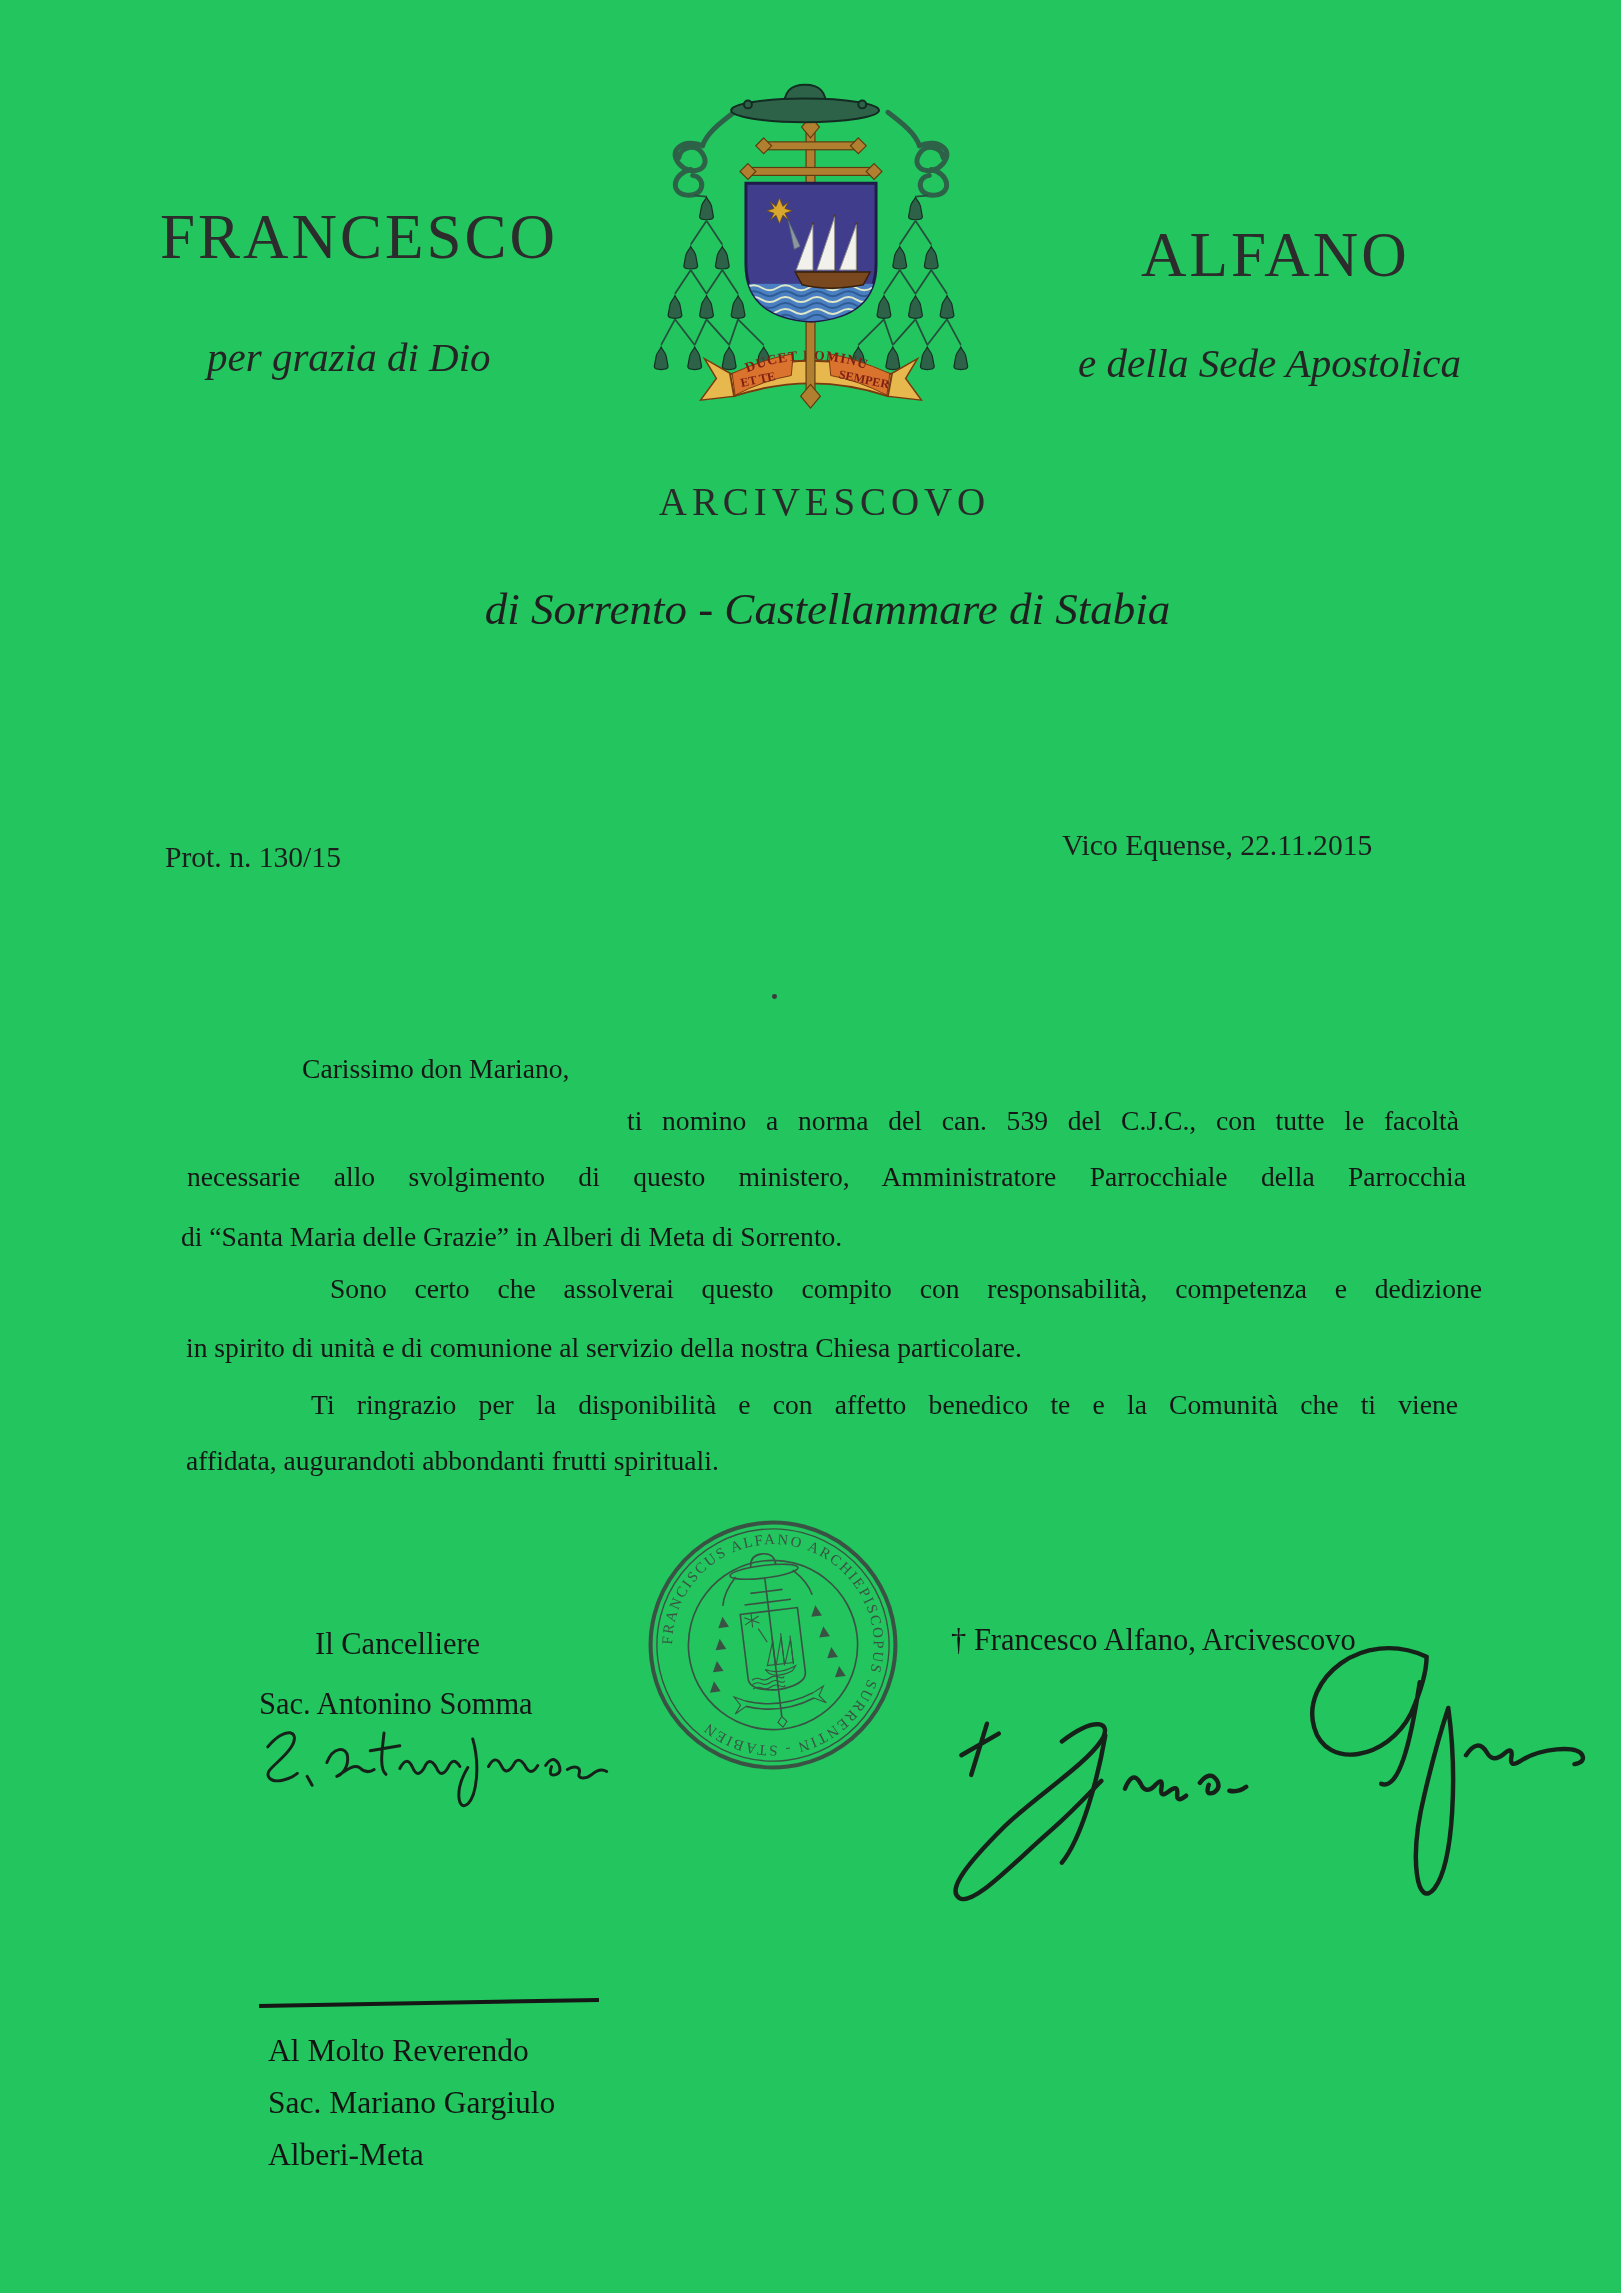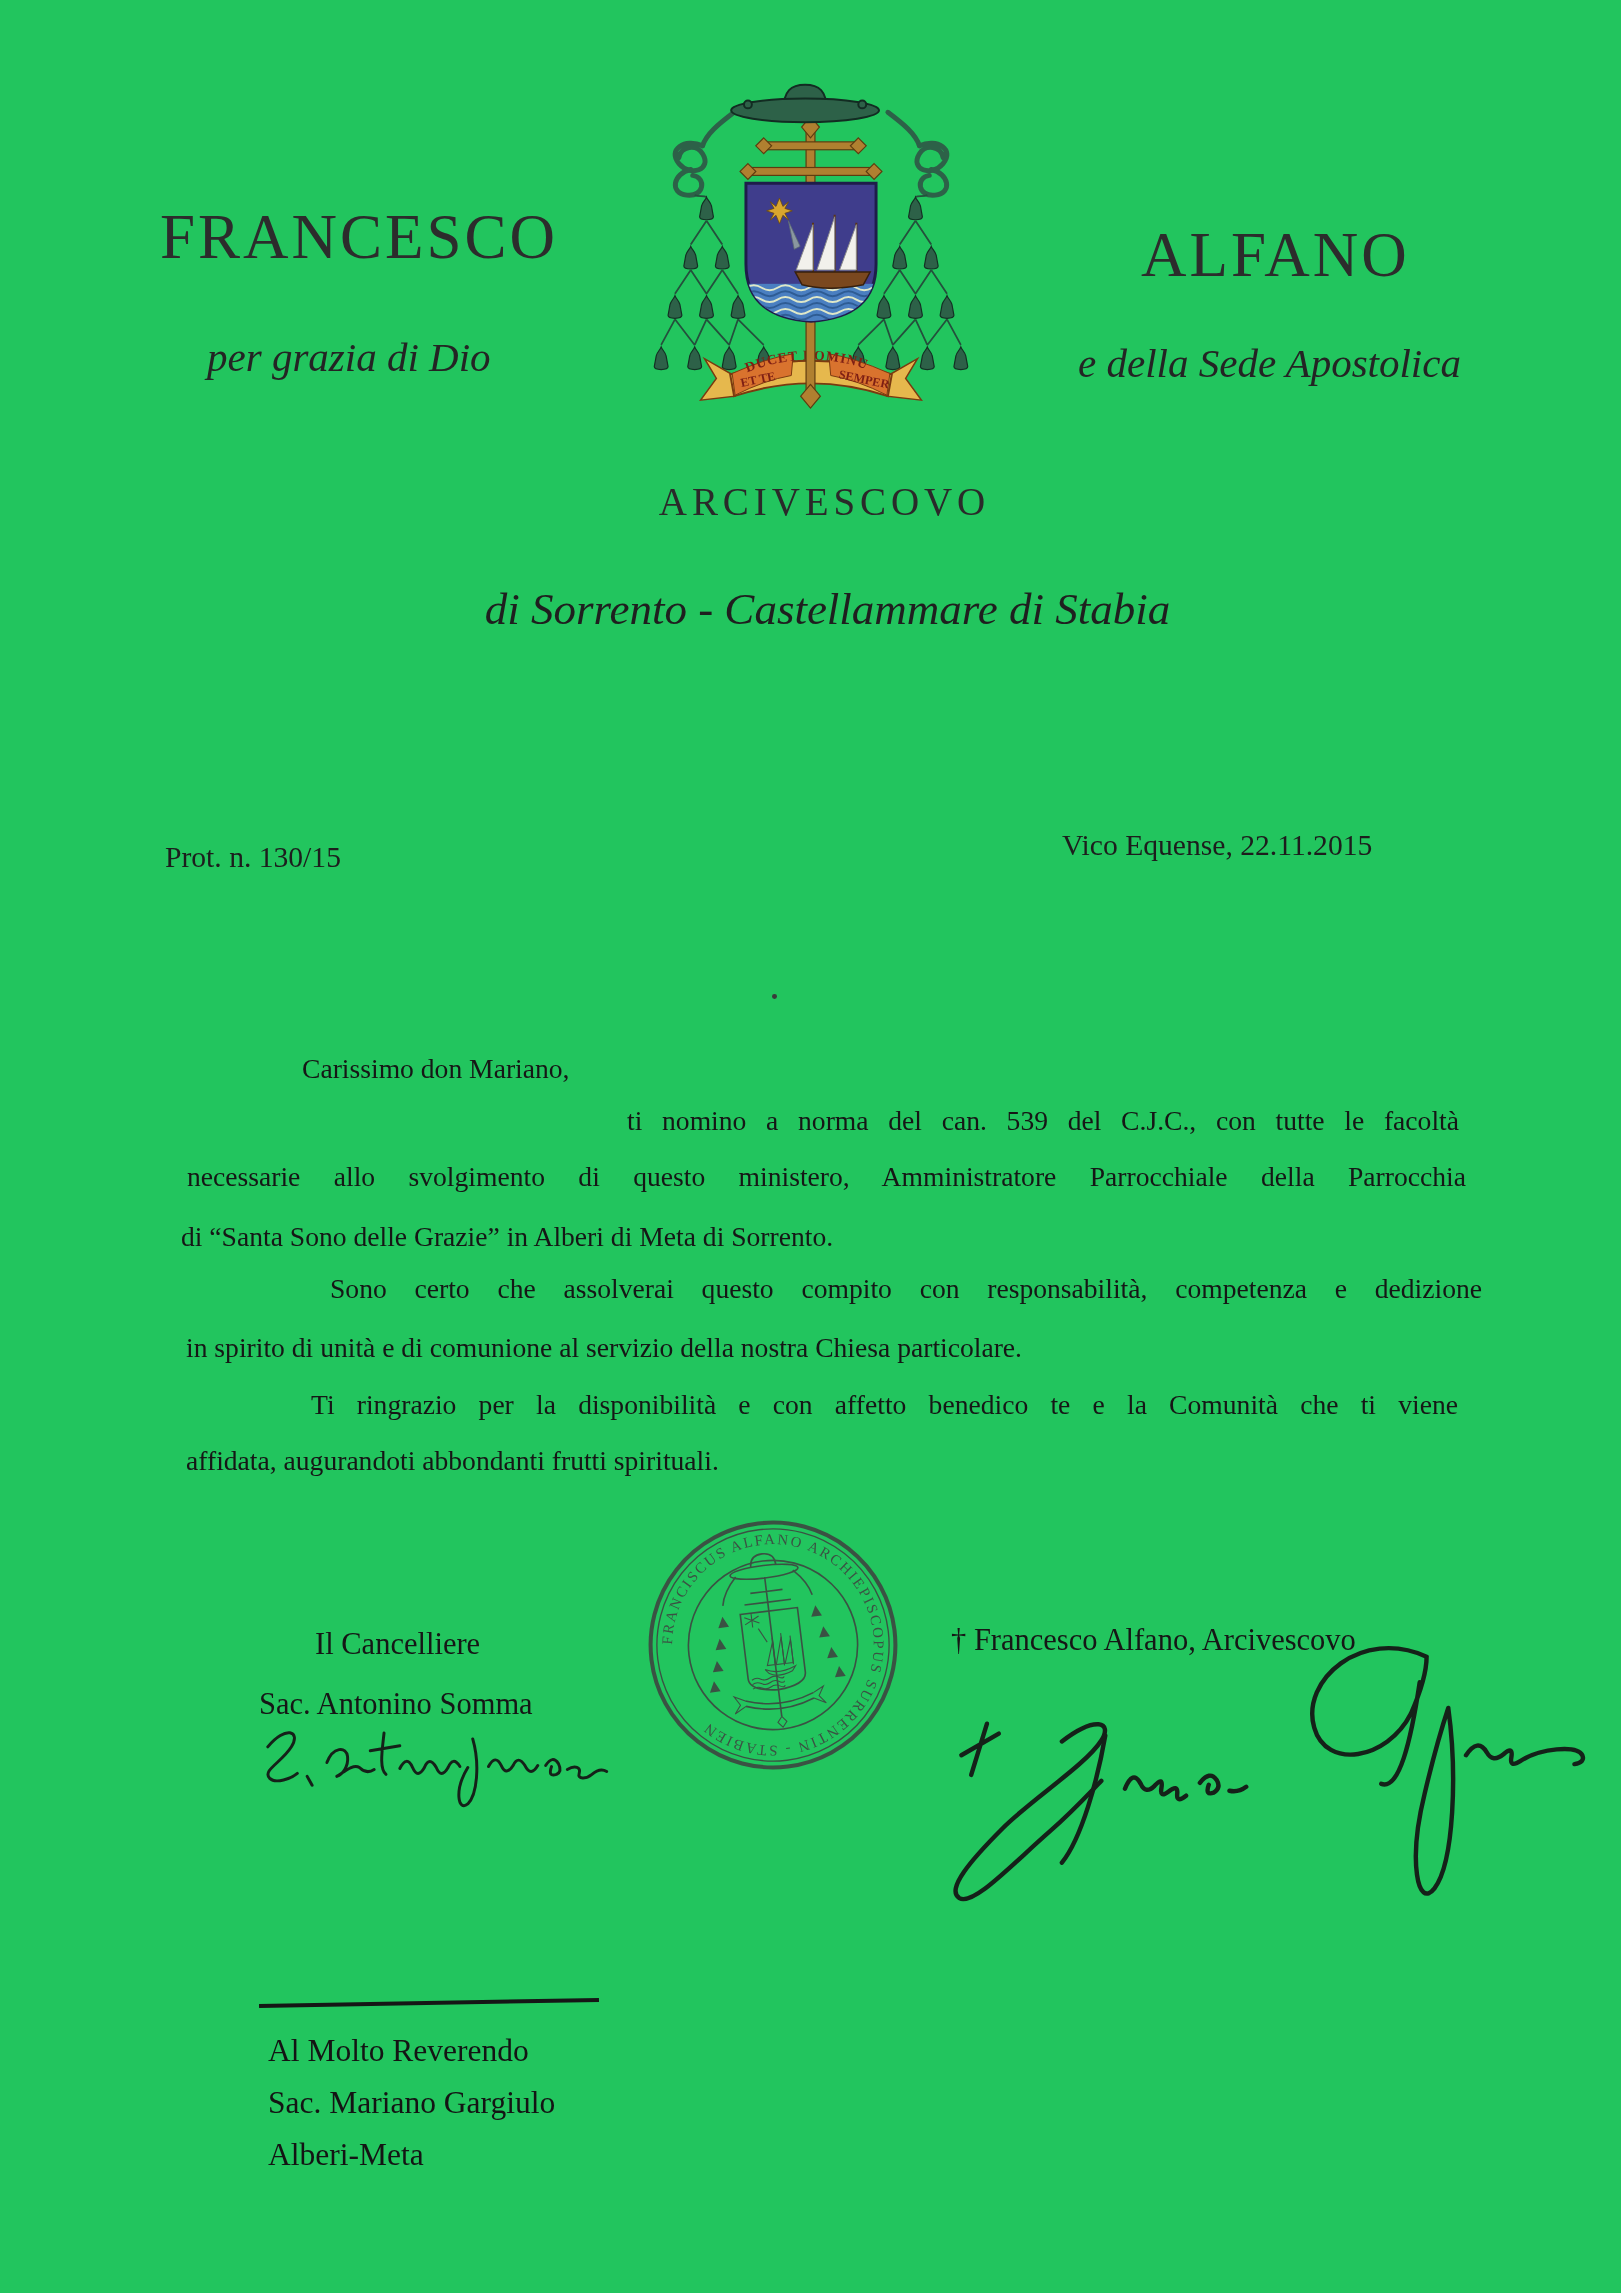--- a/index.html
+++ b/index.html
@@ -149,21 +149,21 @@
   <div class="abs see-line" style="top:583px;">di Sorrento - Castellammare di Stabia</div>
 
   <div class="abs ref" style="left:165px;top:841px;">Prot. n. 130/15</div>
   <div class="abs ref" style="left:1062px;top:829px;">Vico Equense, 22.11.2015</div>
 
   <div class="abs dot" style="left:772px;top:994px;"></div>
 
   <div class="abs bline nw" style="left:302px;top:1053px;">Carissimo don Mariano,</div>
   <div class="abs bline just" style="left:627px;top:1105px;width:832px;">ti nomino a norma del can. 539 del C.J.C., con tutte le facoltà</div>
   <div class="abs bline just" style="left:187px;top:1161px;width:1279px;">necessarie allo svolgimento di questo ministero, Amministratore Parrocchiale della Parrocchia</div>
-  <div class="abs bline nw" style="left:181px;top:1221px;">di “Santa Sono delle Grazie” in Alberi di Meta di Sorrento.</div>
+  <div class="abs bline nw" style="left:181px;top:1221px;">di “Santa Maria delle Grazie” in Alberi di Meta di Sorrento.</div>
   <div class="abs bline just" style="left:306px;top:1273px;width:1152px;margin-left:24px;">Sono certo che assolverai questo compito con responsabilità, competenza e dedizione</div>
   <div class="abs bline nw" style="left:186px;top:1332px;">in spirito di unità e di comunione al servizio della nostra Chiesa particolare.</div>
   <div class="abs bline just" style="left:311px;top:1389px;width:1147px;">Ti ringrazio per la disponibilità e con affetto benedico te e la Comunità che ti viene</div>
   <div class="abs bline nw" style="left:186px;top:1445px;">affidata, augurandoti abbondanti frutti spirituali.</div>
 
   <div class="abs sig-label" style="left:315px;top:1627px;">Il Cancelliere</div>
   <div class="abs sig-label" style="left:259px;top:1687px;">Sac. Antonino Somma</div>
 
   <svg class="abs" style="left:252px;top:1721px;" width="404" height="94" viewBox="0 0 410 95">
     <g fill="none" stroke-width="3" stroke-linecap="round" stroke-linejoin="round" opacity="0.92" stroke="#141414">

